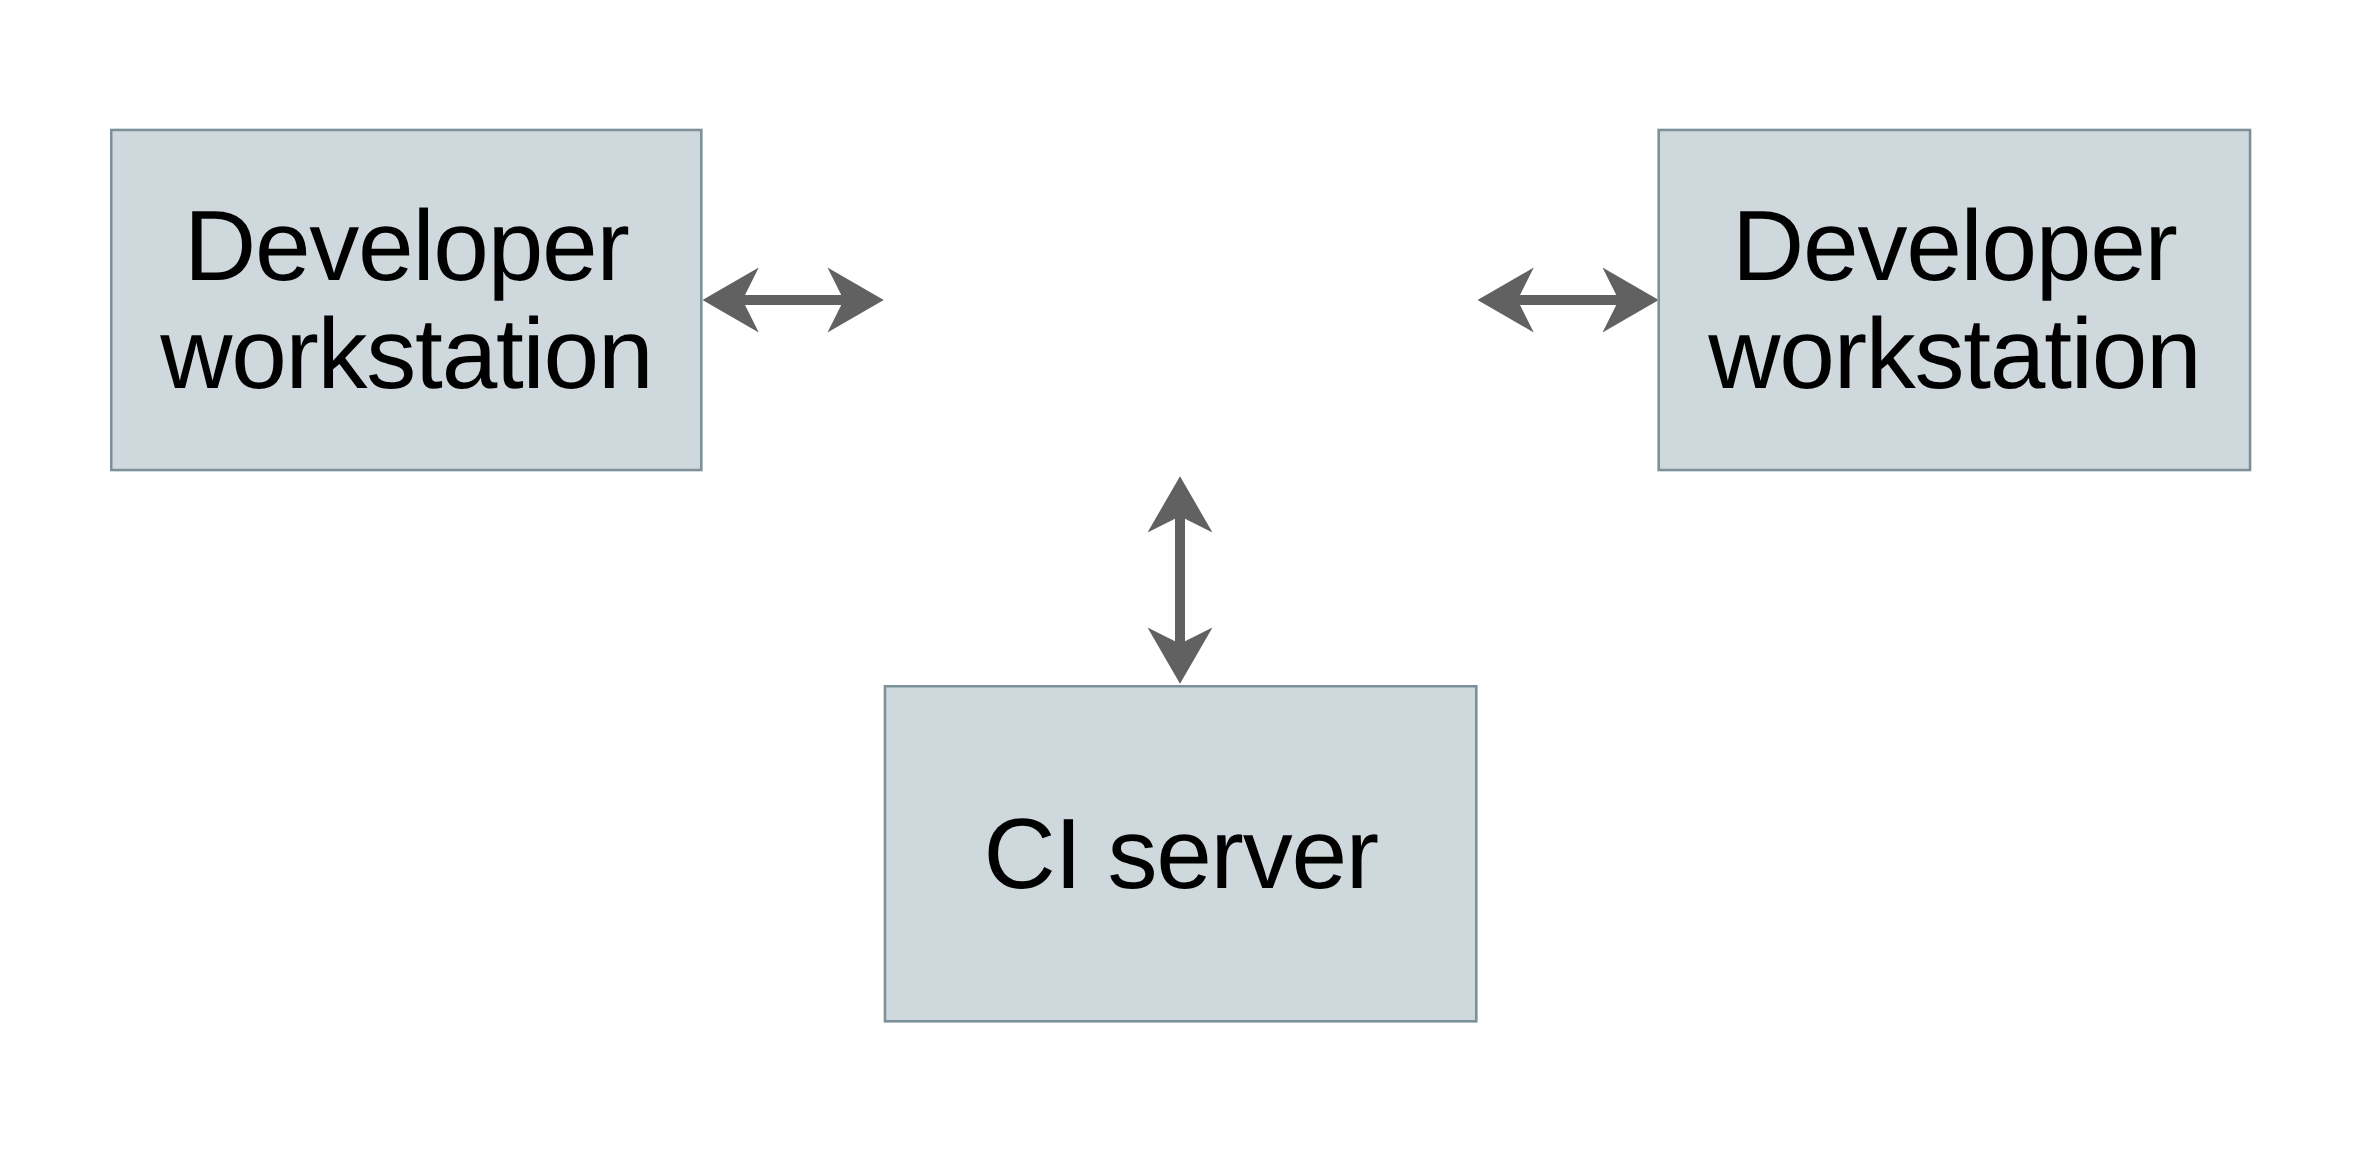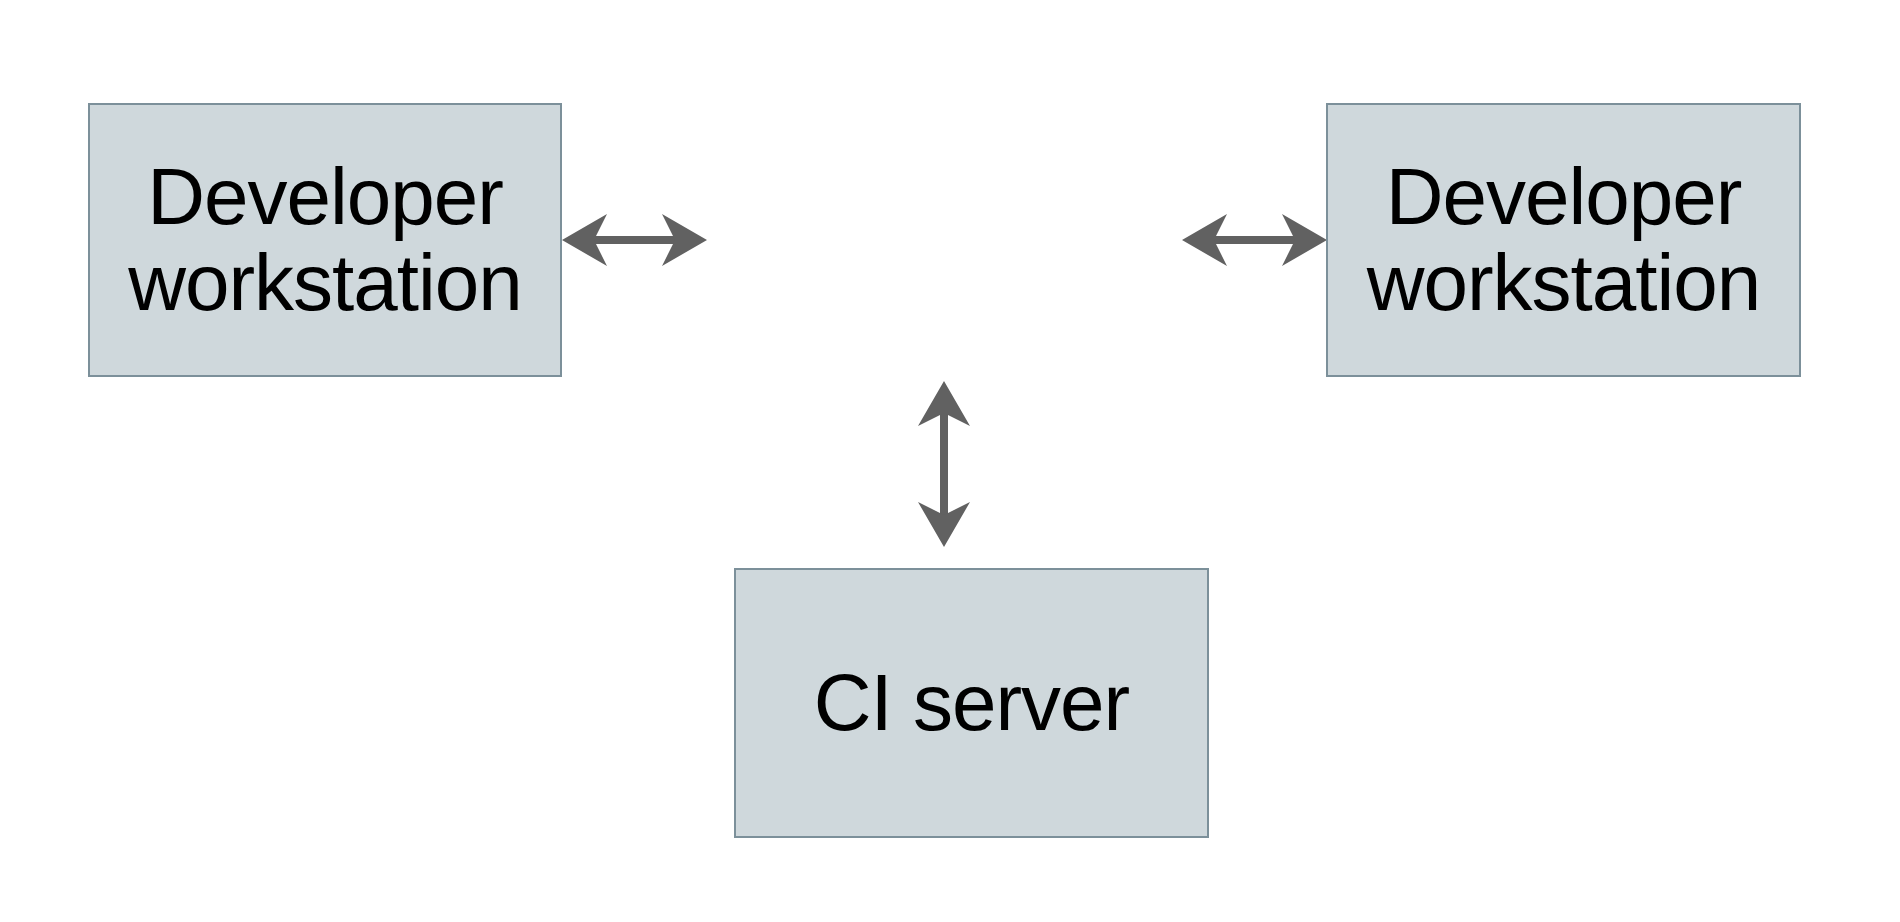--- a/index.html
+++ b/index.html
@@ -30,21 +30,21 @@
     font-size: 80px;
     line-height: 1.08;
     color: #000000;
     text-align: center;
     white-space: pre-line;
     letter-spacing: -1px;
   }
   #node-dev-left   { left: 88px;   top: 103px; width: 474px; height: 274px; }
   #node-shared     { left: 707px;  top: 103px; width: 475px; height: 277px; }
   #node-dev-right  { left: 1326px; top: 103px; width: 475px; height: 274px; }
-  #node-ci         { left: 734px;  top: 548px; width: 475px; height: 270px; margin-top: 20px; }
+  #node-ci         { left: 707px;  top: 548px; width: 475px; height: 270px; }
   svg.arrow-layer {
     position: absolute;
     left: 0; top: 0;
     width: 1900px;
     height: 922px;
     pointer-events: none;
   }
 </style>
 </head>
 <body>

